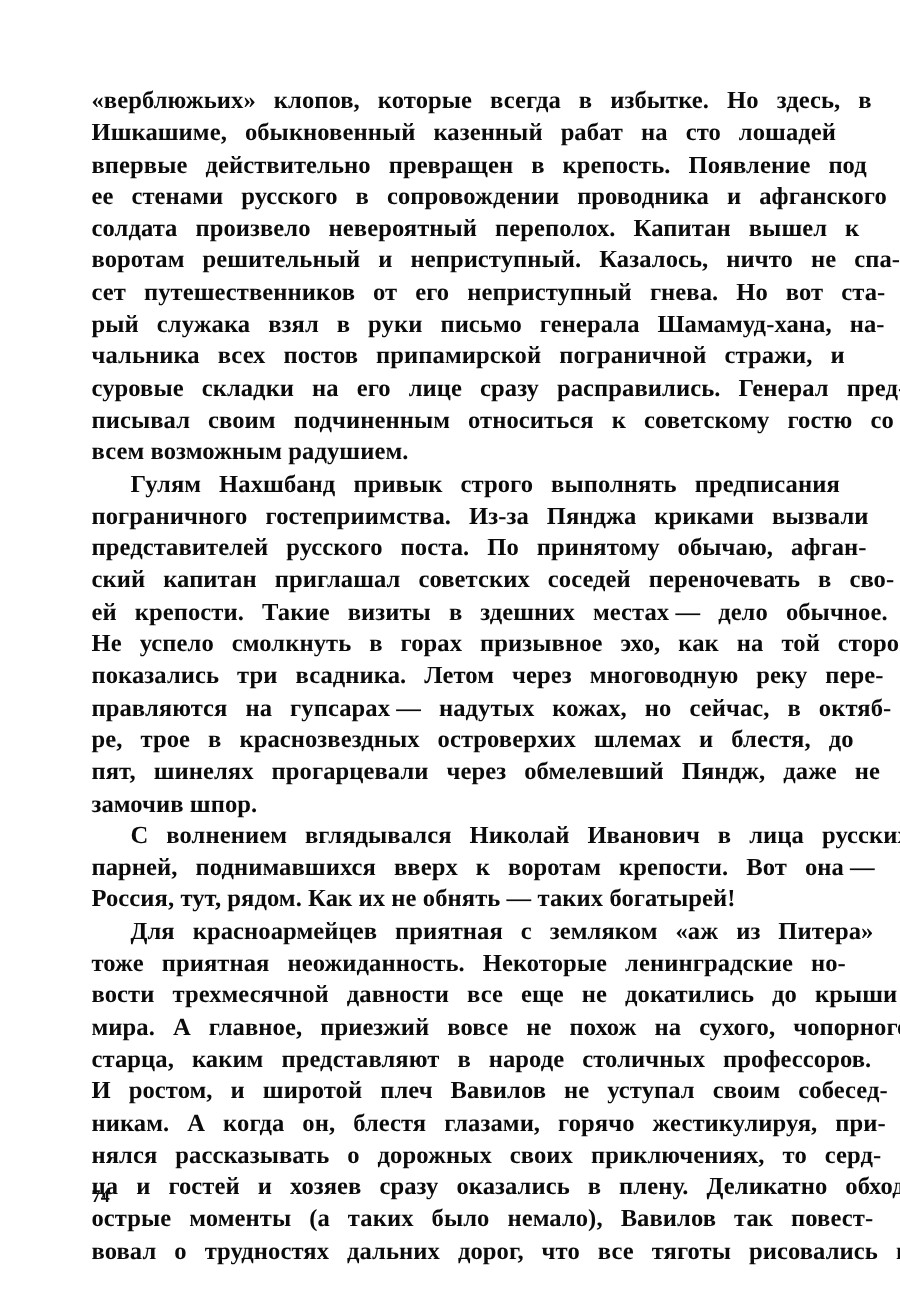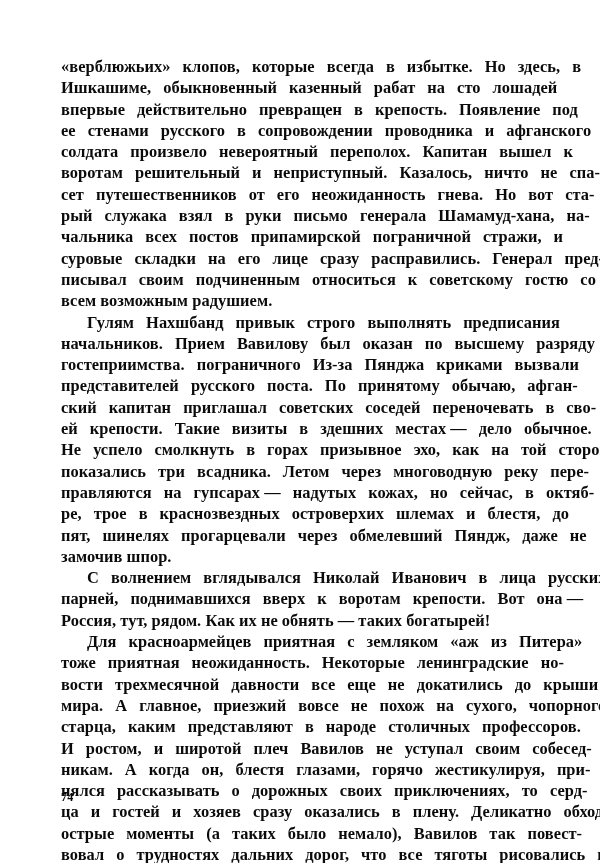--- a/index.html
+++ b/index.html
@@ -146,21 +146,21 @@
           <span class="w">Казалось,</span>
           <span class="w">ничто</span>
           <span class="w">не</span>
           <span class="w">спа-</span>
         </div>
         <div class="line just">
           <span class="w">сет</span>
           <span class="w">путешественников</span>
           <span class="w">от</span>
           <span class="w">его</span>
-          <span class="w">неожиданность</span>
+          <span class="w">неприступный</span>
           <span class="w">гнева.</span>
           <span class="w">Но</span>
           <span class="w">вот</span>
           <span class="w">ста-</span>
         </div>
         <div class="line just">
           <span class="w">рый</span>
           <span class="w">служака</span>
           <span class="w">взял</span>
           <span class="w">в</span>
@@ -205,32 +205,22 @@
       <div class="para">
         <div class="line just indent">
           <span class="w">Гулям</span>
           <span class="w">Нахшбанд</span>
           <span class="w">привык</span>
           <span class="w">строго</span>
           <span class="w">выполнять</span>
           <span class="w">предписания</span>
         </div>
         <div class="line just">
-          <span class="w">начальников.</span>
-          <span class="w">Прием</span>
-          <span class="w">Вавилову</span>
-          <span class="w">был</span>
-          <span class="w">оказан</span>
-          <span class="w">по</span>
-          <span class="w">высшему</span>
-          <span class="w">разряду</span>
-        </div>
-        <div class="line just">
+          <span class="w">пограничного</span>
           <span class="w">гостеприимства.</span>
-          <span class="w">пограничного</span>
           <span class="w">Из-за</span>
           <span class="w">Пянджа</span>
           <span class="w">криками</span>
           <span class="w">вызвали</span>
         </div>
         <div class="line just">
           <span class="w">представителей</span>
           <span class="w">русского</span>
           <span class="w">поста.</span>
           <span class="w">По</span>

